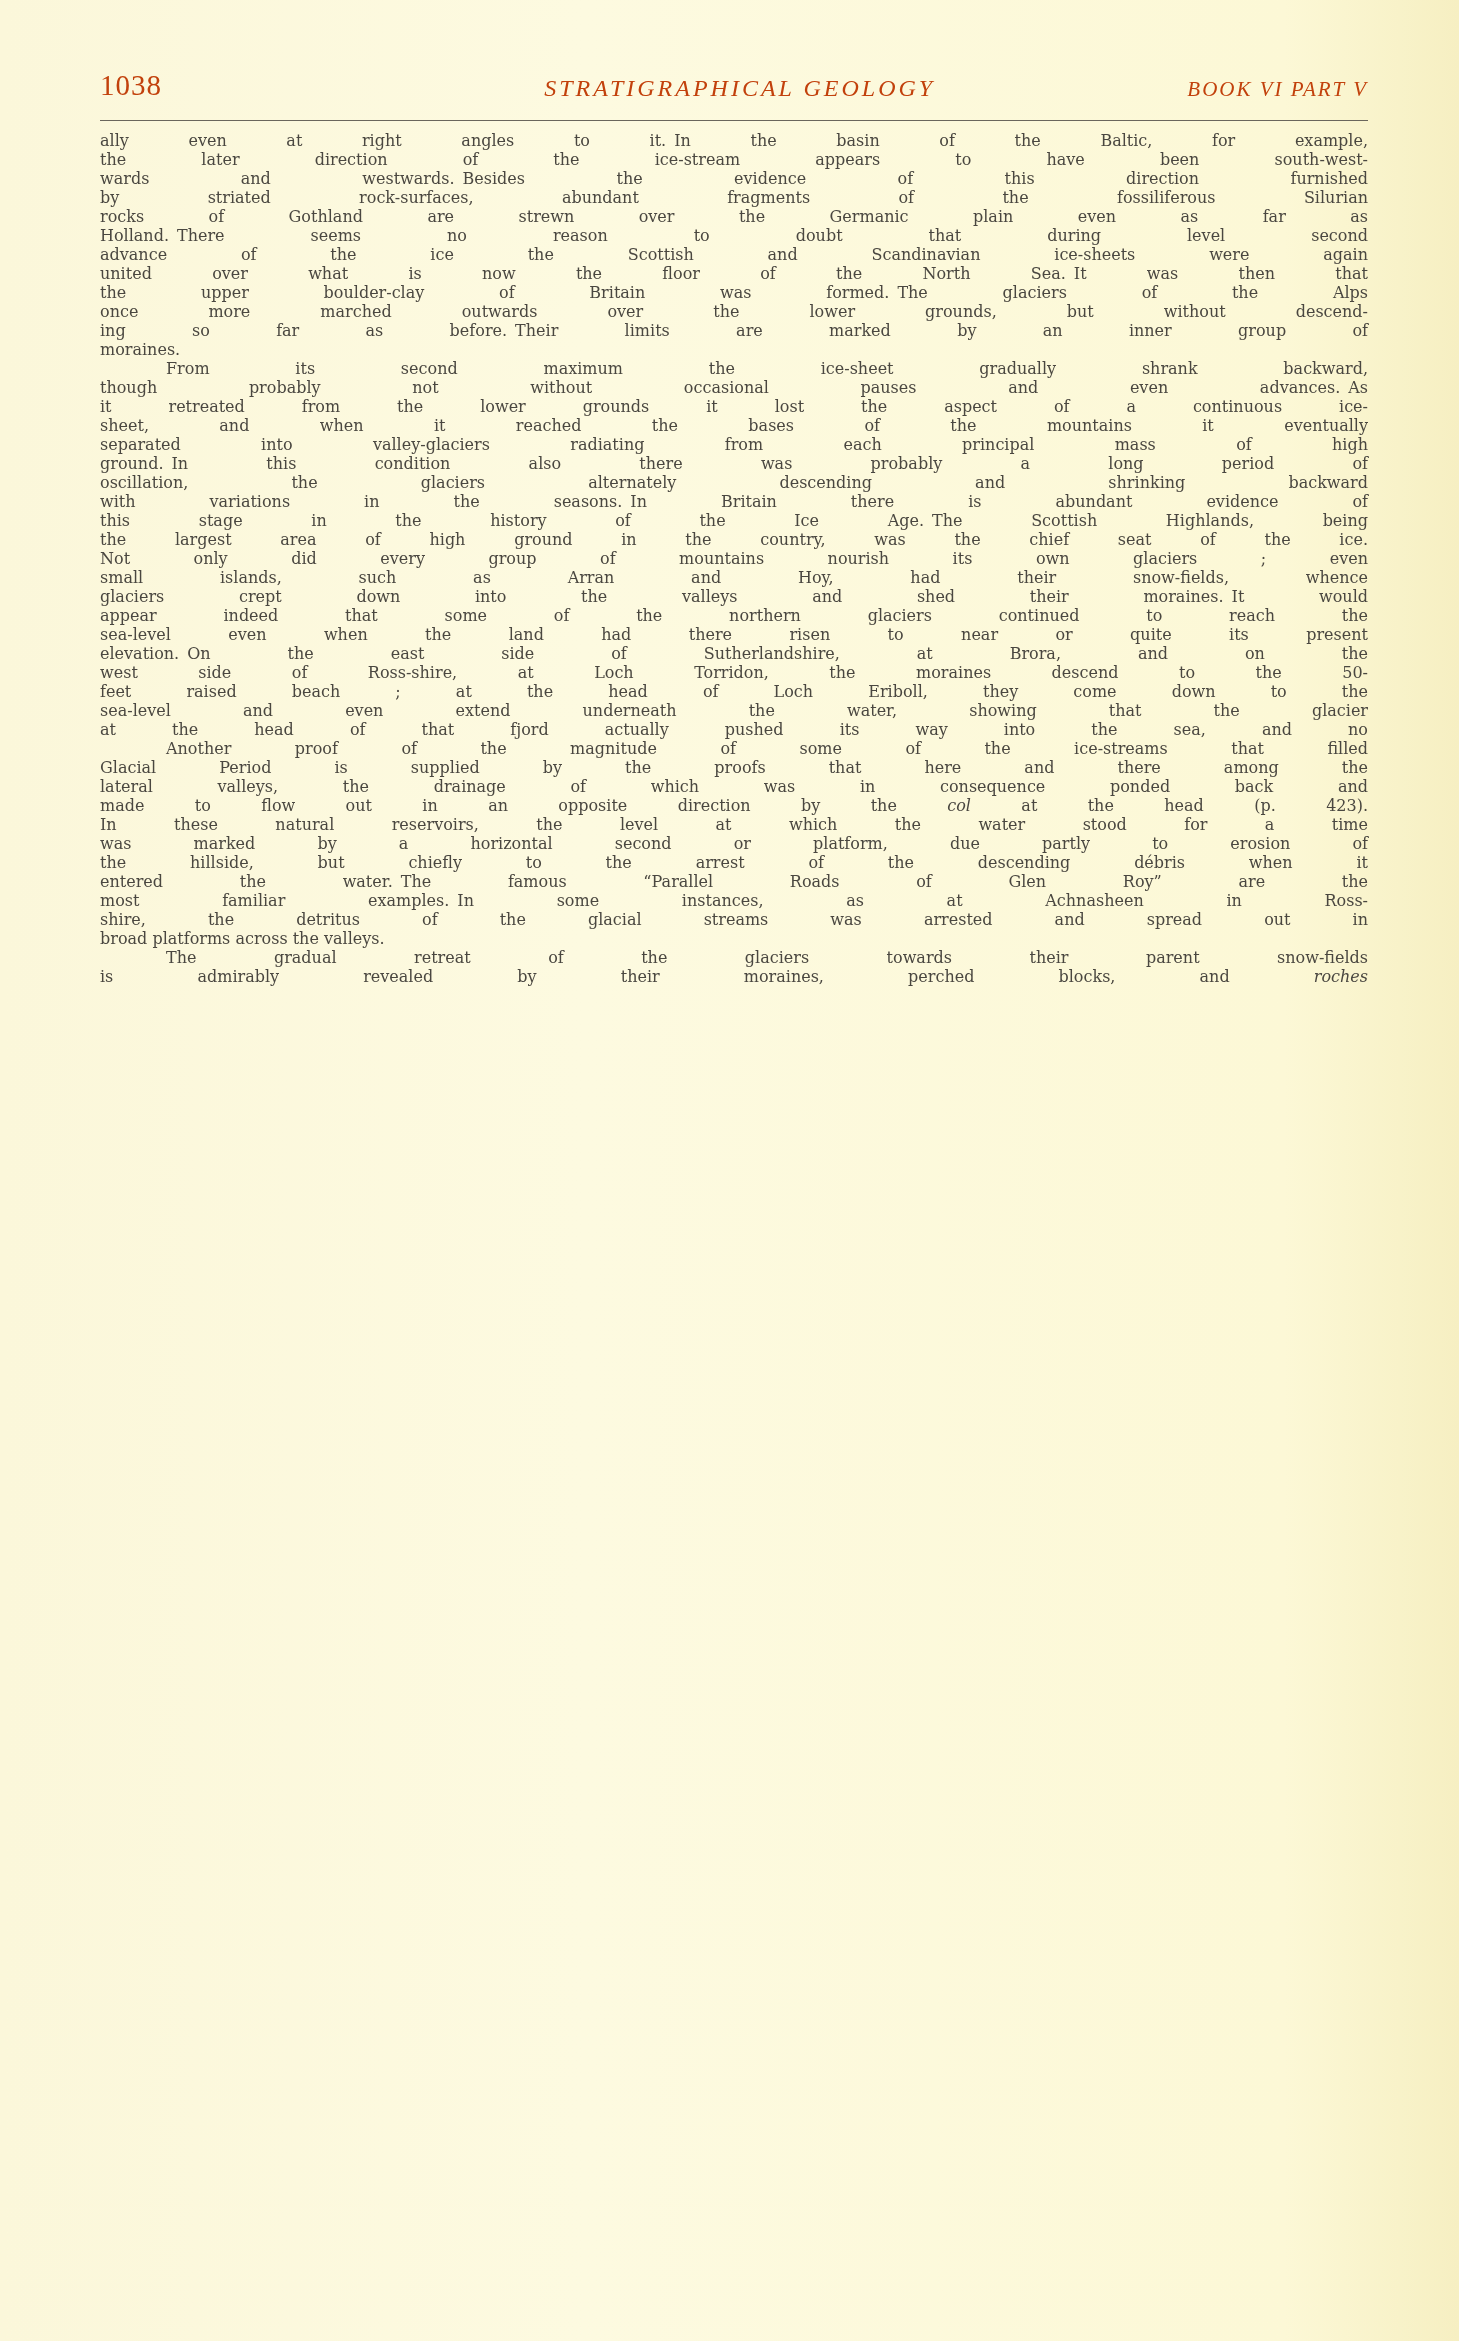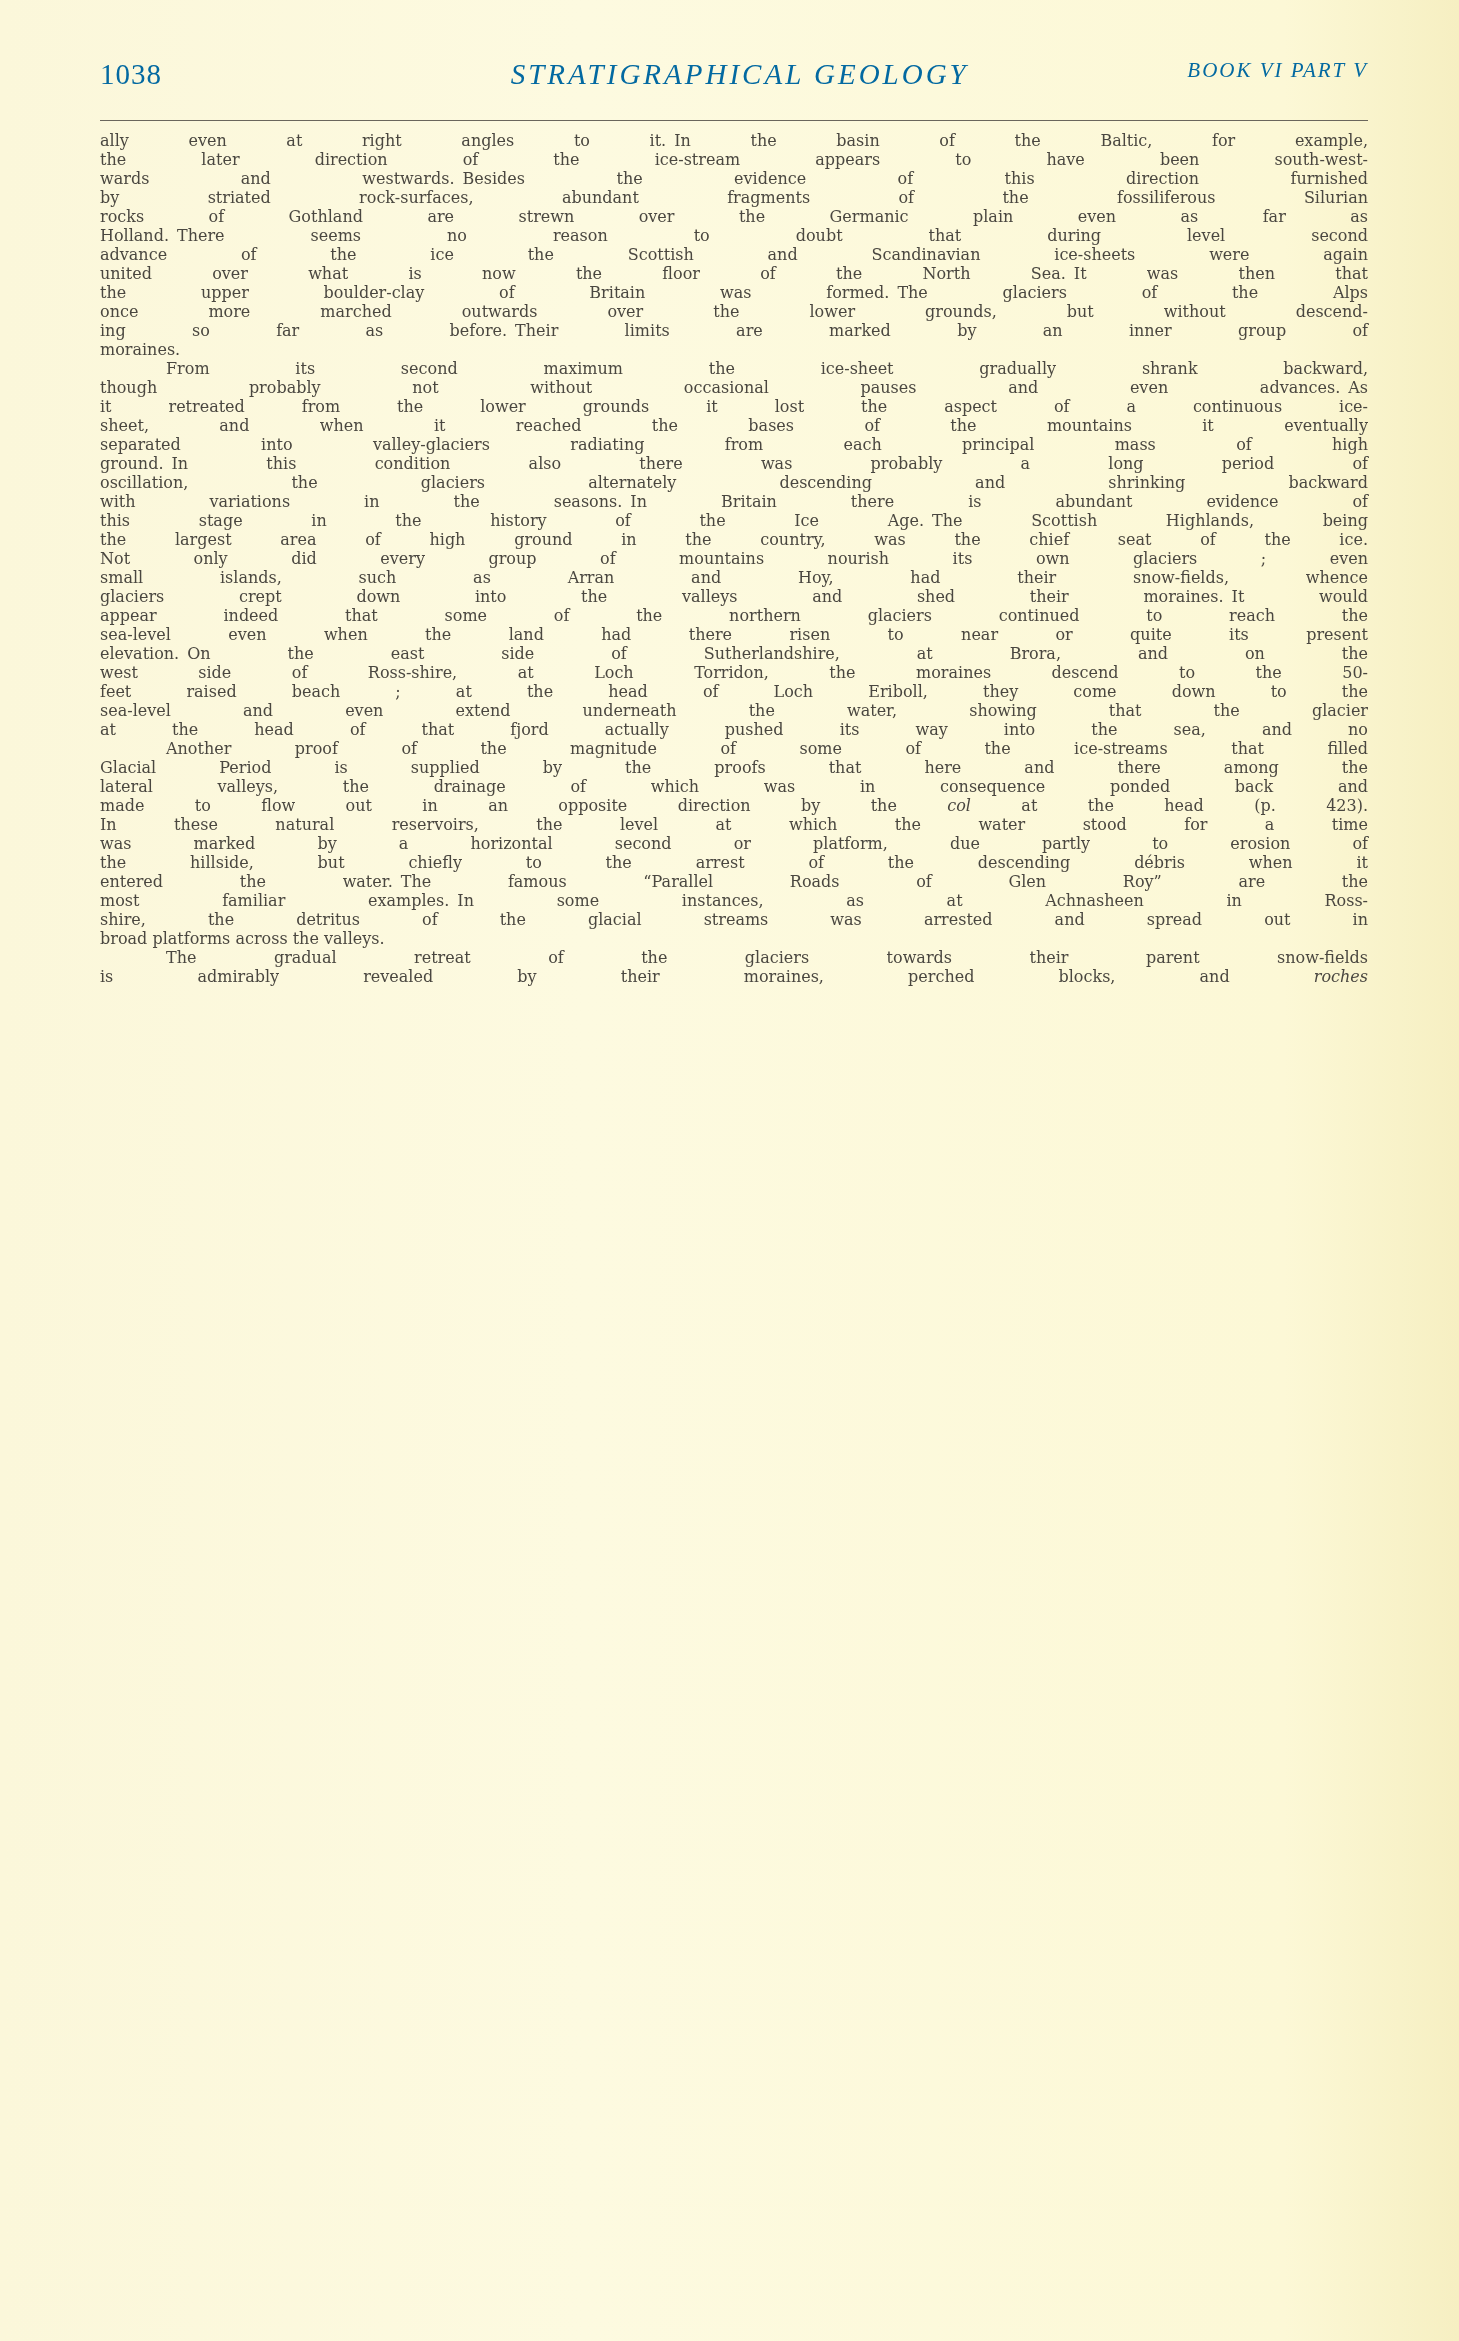--- a/index.html
+++ b/index.html
@@ -13,34 +13,34 @@
       overflow: hidden;
     }
     .page {
       position: absolute;
       left: 100px;
       top: 58px;
       width: 1268px;
     }
     .header {
       display: flex;
-      align-items: flex-start;
+      align-items: flex-end;
       justify-content: space-between;
       height: 44px;
-      color: #0369a1;
+      color: #c2410c;
     }
     .header .pageno {
       font-family: "Liberation Serif", "DejaVu Serif", serif;
       font-size: 29px;
       letter-spacing: 1px;
     }
     .header .title {
       font-family: "Liberation Serif", "DejaVu Serif", serif;
       font-style: italic;
-      font-size: 29px;
+      font-size: 24px;
       letter-spacing: 3px;
       margin-left: 130px;
     }
     .header .section {
       font-family: "Liberation Serif", "DejaVu Serif", serif;
       font-size: 21px;
       letter-spacing: 2px;
       font-style: italic;
     }
     .rule {

